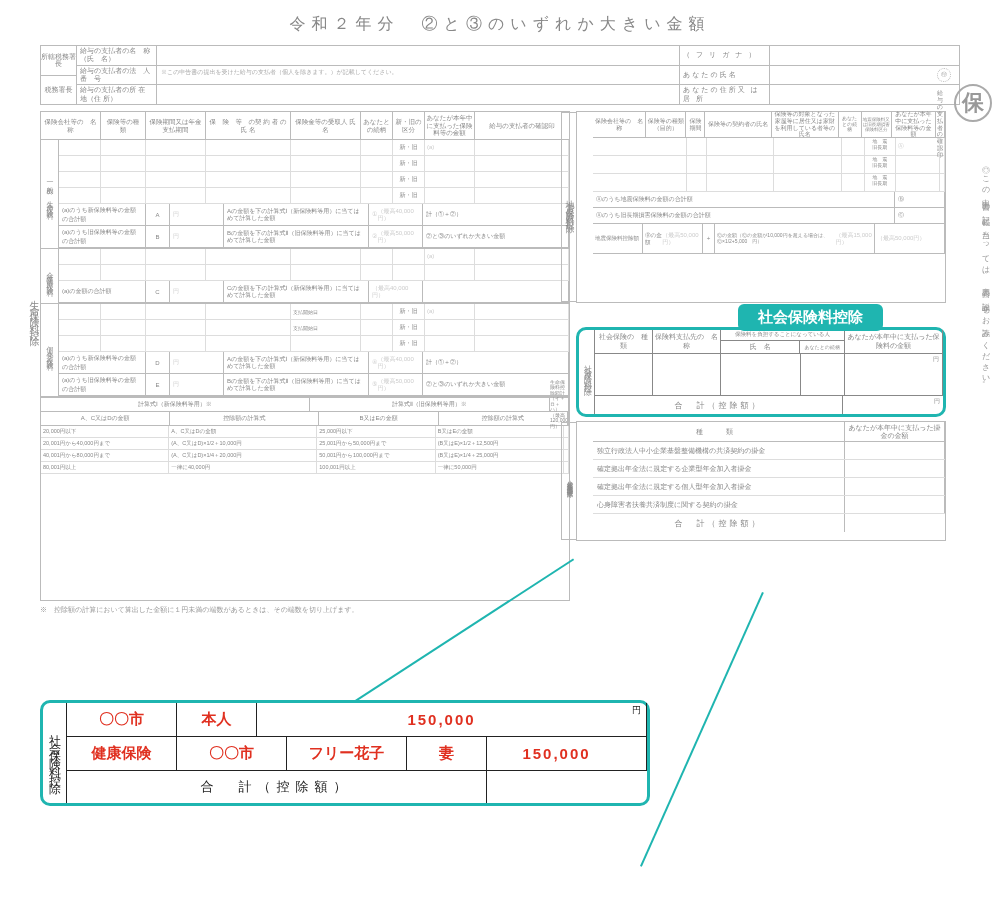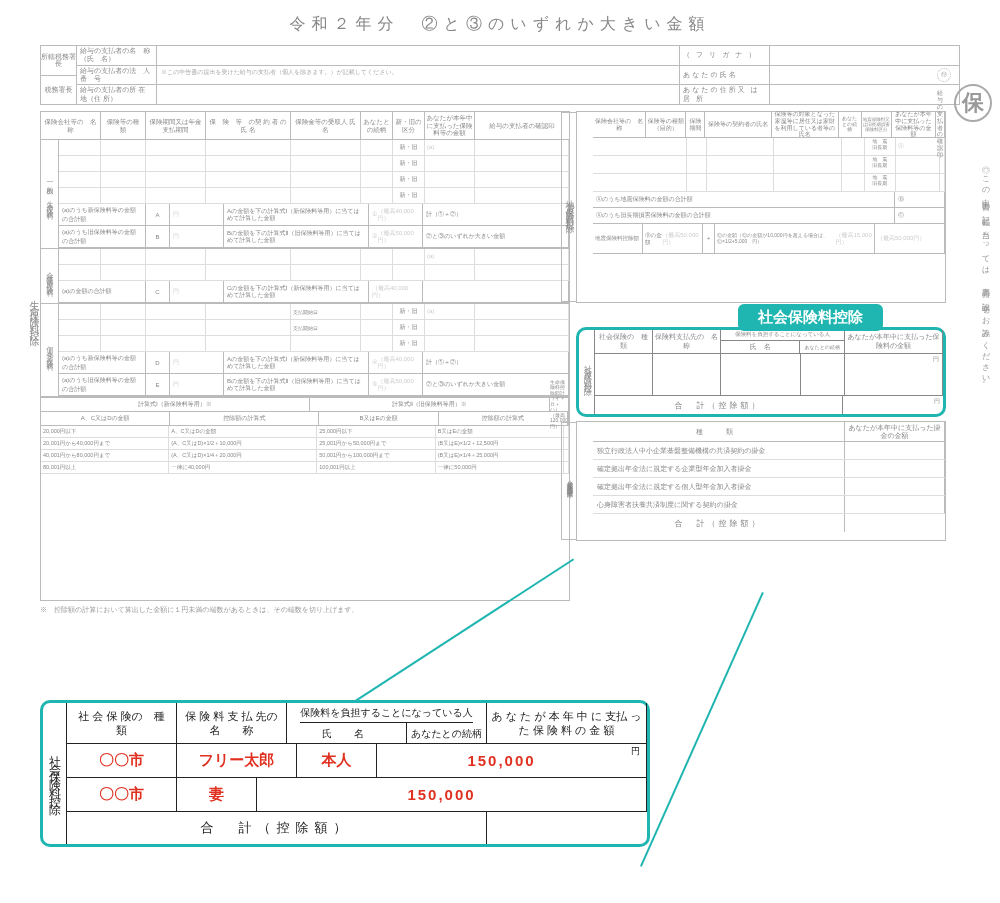--- a/index.html
+++ b/index.html
@@ -516,43 +516,32 @@
 
 <div class="note">※　控除額の計算において算出した金額に１円未満の端数があるときは、その端数を切り上げます。</div>
 <div class="side-note">◎この申告書の記載に当たっては、裏面の説明をお読みください。</div>
 
 <div class="line1"></div>
 <div class="line2"></div>
 
 <div class="callout">
   <div class="co-vtab">社会保険料控除</div>
   <div class="callout-inner">
-    <div class="co-head">
-      <div class="coh1">社 会 保 険の　種　類</div>
-      <div class="coh2">保 険 料 支 払 先の　　名　　称</div>
-      <div class="split">
-        <div>保険料を負担することになっている人</div>
-        <div>
-            <div class="s1">氏　名</div>
-            <div class="s2">あなたとの続柄</div>
-          </div>
-      </div>
-      <div class="coh5">あ な た が 本 年 中 に 支払 っ た 保 険 料 の 金 額</div>
-    </div>
     <div class="co-row">
       <div class="cor2">〇〇市</div>
-      <div class="cor3">フリー太郎</div>
       <div class="cor4">本人</div>
       <div class="cor5">
           <span class="yen">円</span>
           <span>150,000</span>
         </div>
     </div>
     <div class="co-row">
+      <div class="cor1">健康保険</div>
       <div class="cor2">〇〇市</div>
+      <div class="cor3">フリー花子</div>
       <div class="cor4">妻</div>
       <div class="cor5">150,000</div>
     </div>
     <div class="co-total">
       <div class="cot1">合　計（控除額）</div>
     </div>
   </div>
 </div>
 
 </body></html>

